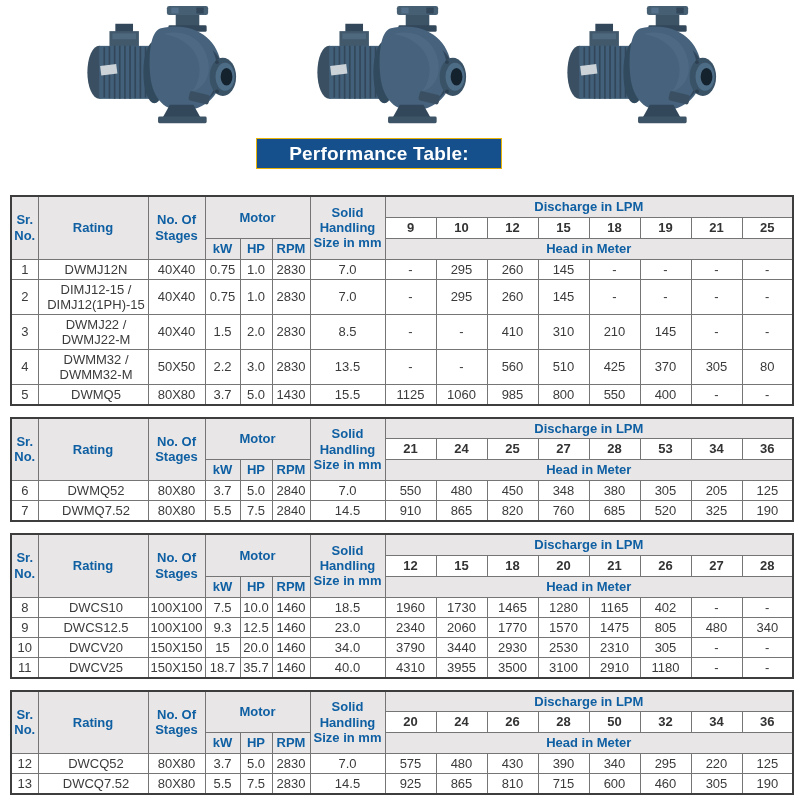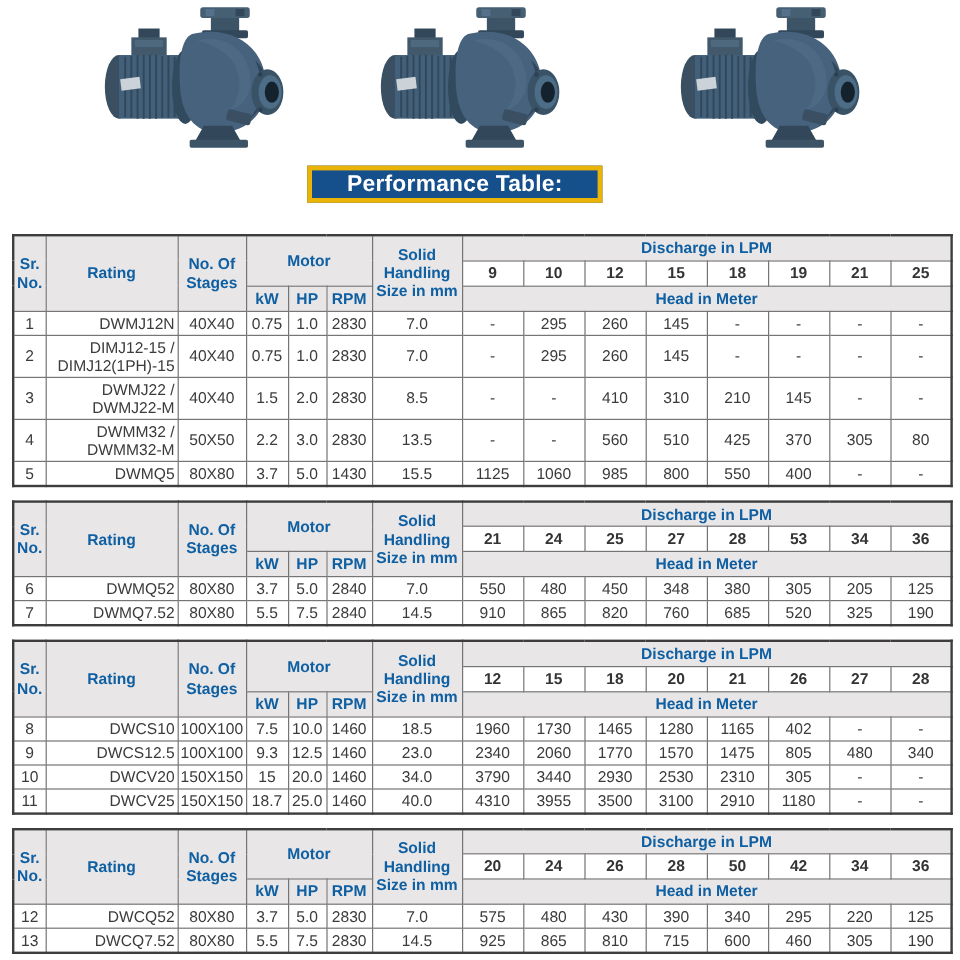--- a/index.html
+++ b/index.html
@@ -14,21 +14,21 @@
   .pump { position: absolute; top: 2px; width: 162px; height: 126px; }
   .pump svg { width: 100%; height: 100%; display: block; }
   .pump-1 { left: 80px; }
   .pump-2 { left: 310px; }
   .pump-3 { left: 560px; }
 
   .banner {
     width: 246px; height: 31px;
     margin: 6px 0 26px 256px;
     background: #15508c;
-    border: 4px solid #eab308;
+    border: 1px solid #eab308;
     color: #ffffff;
     font-size: 19px; font-weight: bold;
     display: flex; align-items: center; justify-content: center;
     letter-spacing: 0.2px;
   }
 
   table.perf {
     border-collapse: collapse;
     table-layout: fixed;
     width: 781px;
@@ -49,21 +49,21 @@
   .perf thead tr { height: 21px; }
   .perf td {
     background: #ffffff;
     color: #3b3b3b;
     font-size: 13px;
     line-height: 15px;
     padding: 2px 2px;
     text-align: center;
     vertical-align: middle;
   }
-  .perf td.rating { text-align: right; padding-left: 8px; }
+  .perf td.rating { text-align: center; padding-left: 8px; }
   .perf tbody tr { height: 19px; }
   .hidden-defs { position: absolute; width: 0; height: 0; overflow: hidden; }
 </style>
 </head>
 <body>
 
 <svg class="hidden-defs" aria-hidden="true">
   <defs>
     <symbol id="pumpsym" viewBox="0 0 220 160">
 
@@ -429,21 +429,21 @@
         <td>2310</td>
         <td>305</td>
         <td>-</td>
         <td>-</td>
       </tr>
       <tr>
         <td>11</td>
         <td class="rating">DWCV25</td>
         <td>150X150</td>
         <td>18.7</td>
-        <td>25.0</td>
+        <td>35.7</td>
         <td>1460</td>
         <td>40.0</td>
         <td>4310</td>
         <td>3955</td>
         <td>3500</td>
         <td>3100</td>
         <td>2910</td>
         <td>1180</td>
         <td>-</td>
         <td>-</td>
@@ -476,21 +476,21 @@
         <th colspan="3" rowspan="2">Motor</th>
         <th rowspan="3">Solid Handling Size in mm</th>
         <th colspan="8">Discharge in LPM</th>
       </tr>
       <tr>
         <th class="numhd">20</th>
         <th class="numhd">24</th>
         <th class="numhd">26</th>
         <th class="numhd">28</th>
         <th class="numhd">50</th>
-        <th class="numhd">42</th>
+        <th class="numhd">32</th>
         <th class="numhd">34</th>
         <th class="numhd">36</th>
       </tr>
       <tr>
         <th>kW</th>
         <th>HP</th>
         <th>RPM</th>
         <th colspan="8">Head in Meter</th>
       </tr>
     </thead>

